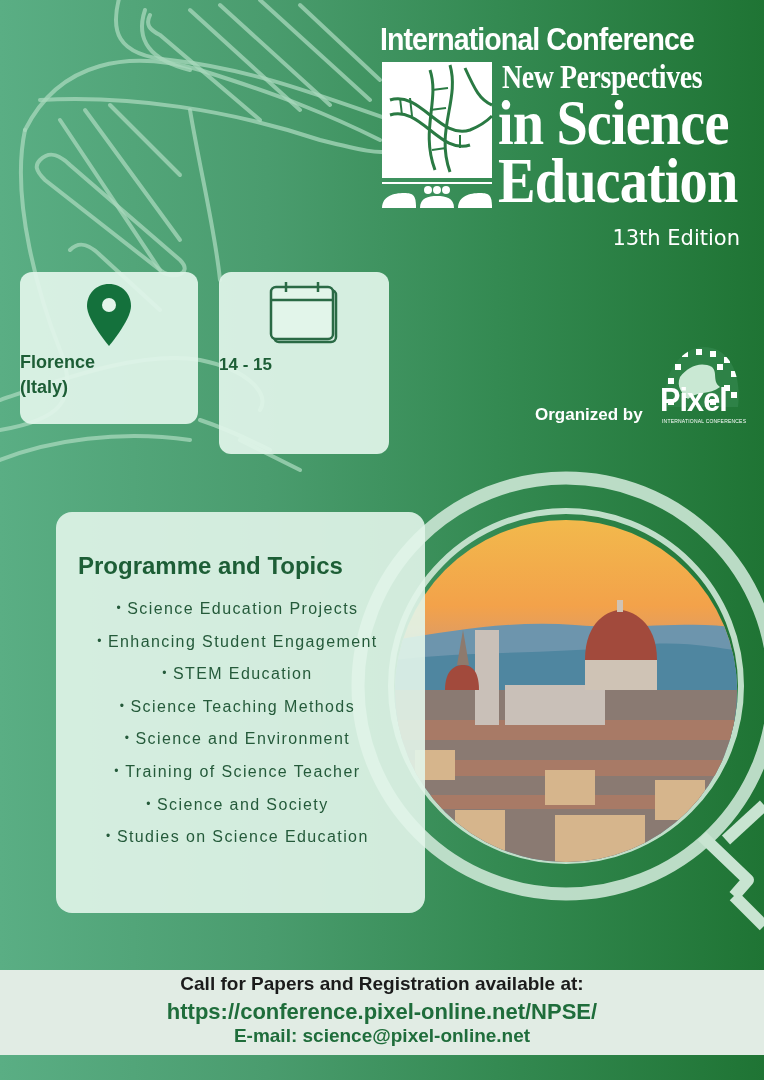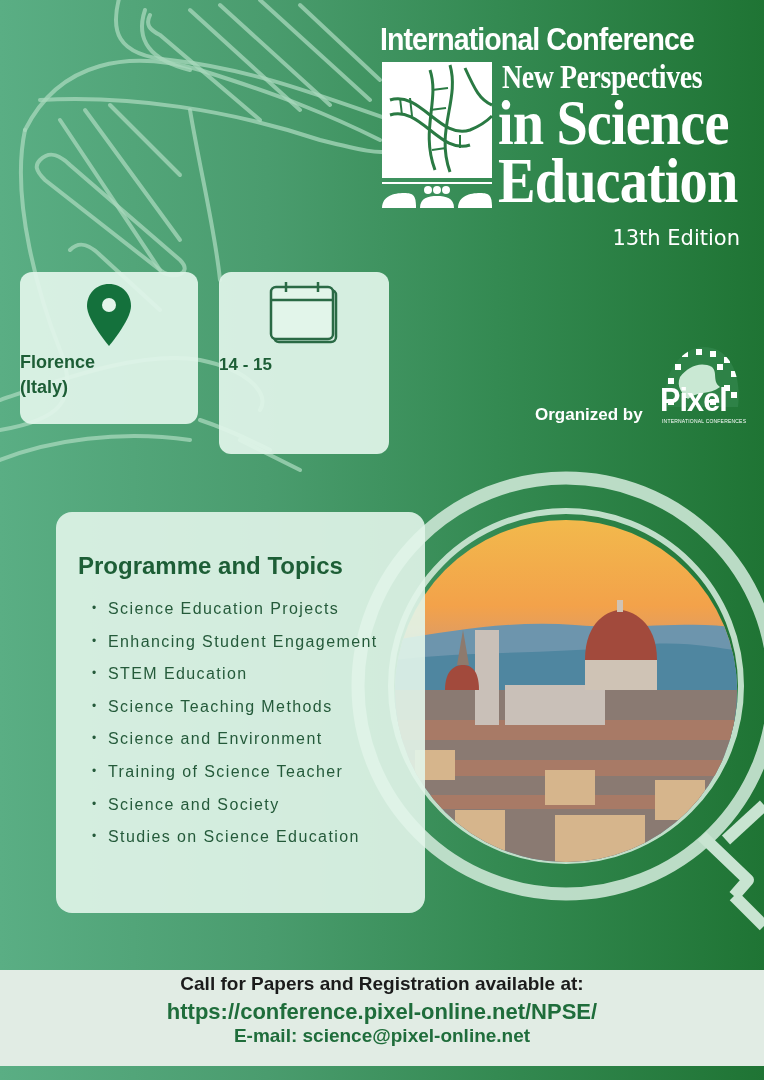--- a/index.html
+++ b/index.html
@@ -82,33 +82,34 @@
     background: rgba(226, 245, 234, 0.9); border-radius: 16px; margin-left: 36px;
   }
   .prog-title {
     position: absolute; left: 22px; top: 40px; color: #1d5e36;
     font-family: "Liberation Sans", sans-serif; font-weight: bold; font-size: 24px; white-space: nowrap;
   }
   .topics { position: absolute; left: 36px; top: 88px; list-style: none; }
   .topics li {
     height: 32.6px; color: #245a3a; font-size: 16px; letter-spacing: 1.4px; white-space: nowrap;
     font-family: "Liberation Sans", sans-serif;
+    text-align: center;
   }
   .topics li .bullet { display: inline-block; width: 16px; font-size: 12px; vertical-align: 2px; }
 
   
   .magnifier { position: absolute; left: 340px; top: 460px; width: 424px; height: 500px; }
   .photo {
     position: absolute; left: 395px; top: 520px; width: 342px; height: 342px;
     border-radius: 50%; overflow: hidden;
   }
 
   
   .footer {
-    position: absolute; left: 0; top: 970px; width: 764px; height: 96px;
+    position: absolute; left: 0; top: 970px; width: 764px; height: 85px;
     background: #e1ece4; text-align: center; font-family: "Liberation Sans", sans-serif; font-weight: bold;
   }
   .footer .f1 { position: absolute; left: 0; right: 0; top: 3px; font-size: 19px; color: #1b1b1b; }
   .footer .f2 { position: absolute; left: 0; right: 0; top: 29px; font-size: 22px; color: #1f6d3b; }
   .footer .f3 { position: absolute; left: 0; right: 0; top: 55px; font-size: 19px; color: #1f6d3b; }
 </style>
 </head>
 <body>
 
 <svg class="dna-bg" viewBox="0 0 764 1080">

